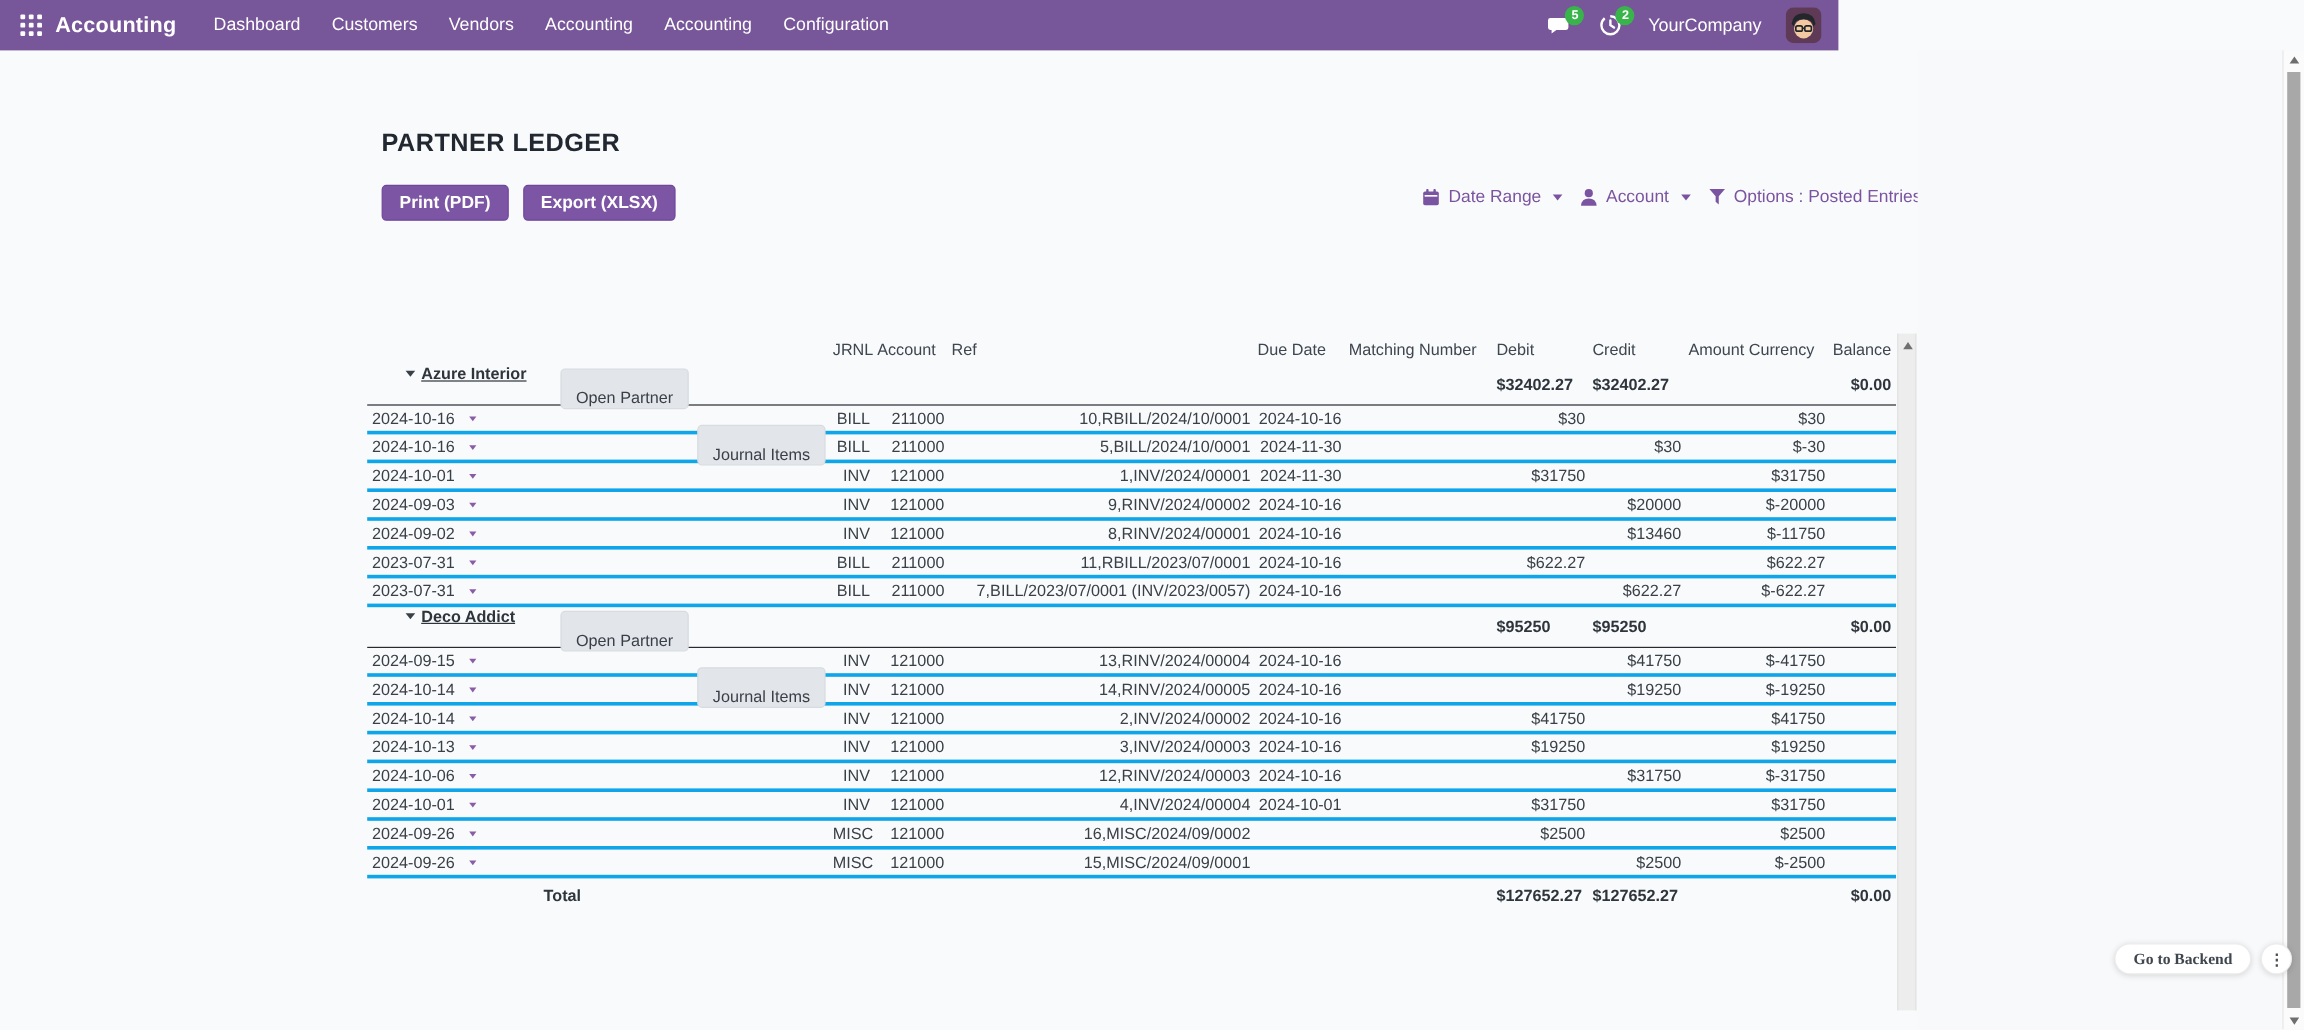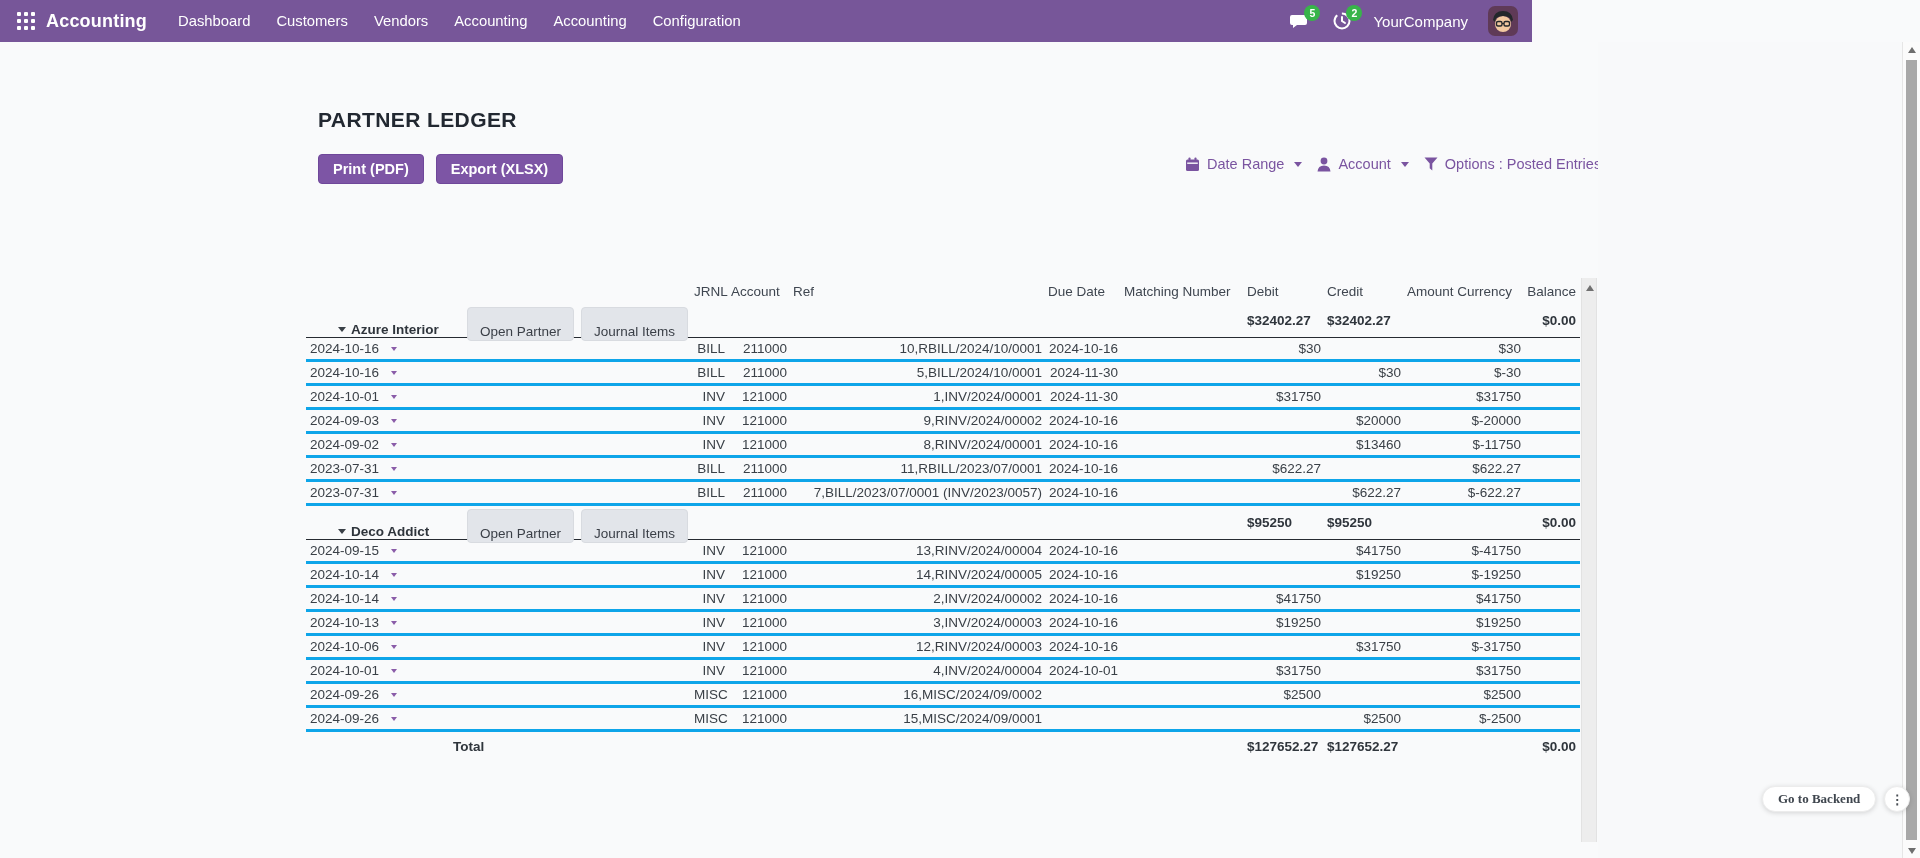--- a/index.html
+++ b/index.html
@@ -47,30 +47,30 @@
   .trow > div { padding-right:6px; white-space:nowrap; }
   .thead { height:26px; color:#3f4650; }
   .tgroup { height:34px; border-bottom:1px solid #262b31; font-weight:bold; color:#2f353c; }
   .tline { height:24px; border-bottom:3px solid #0ea5e9;text-align:right; }
   .ttotal { height:28px; font-weight:bold; color:#2f353c; }
   .cell-balance { text-align:right; padding-right:4px !important; }
   .cell-date { display:flex; align-items:center; padding-left:4px; }
   .line-caret { display:inline-block; width:0; height:0; border-left:3.5px solid transparent;
                 border-right:3.5px solid transparent; border-top:4.5px solid #8a5ca8;
                 margin-left:12px; cursor:pointer; }
-  .group-cell { grid-column:1 / 7; position:relative; display:flex; align-items:flex-end;
-                padding-left:32px; height:100%; }
+  .group-cell { grid-column:1 / 7; position:relative; display:flex; align-items:flex-start;
+                padding-left:32px; height:100%;text-decoration:underline; }
   .group-name { display:flex; align-items:center; gap:5px; cursor:pointer; }
   .group-name .caret-g { display:inline-block; width:0; height:0; border-left:4px solid transparent;
                 border-right:4px solid transparent; border-top:5px solid #3a4047; }
   .grp-btn { position:absolute; top:3px; height:27px; background:#e2e5ea; border:1px solid #d8dbe0;
              border-radius:4px; color:#3a3f47; font-size:13.5px; font-weight:normal;
              font-family:inherit; padding:16px 12px; cursor:pointer; }
   .grp-btn.open-partner { left:161px; }
-  .grp-btn.journal-items { left:275px; }
+  .grp-btn.journal-items { left:275px;margin-top:47px; }
   .total-label { padding-left:147px; }
 
   
   .inner-scroll { position:absolute; left:1581px; top:236px; bottom:0; width:16px;
                   background:#ededed; border-left:1px solid #e2e2e2; border-right:1px solid #e2e2e2; }
   .inner-scroll .up-arr { position:absolute; top:7px; left:4px; width:0; height:0;
                   border-left:4px solid transparent; border-right:4px solid transparent;
                   border-bottom:6px solid #707070; cursor:pointer; }
 
   

